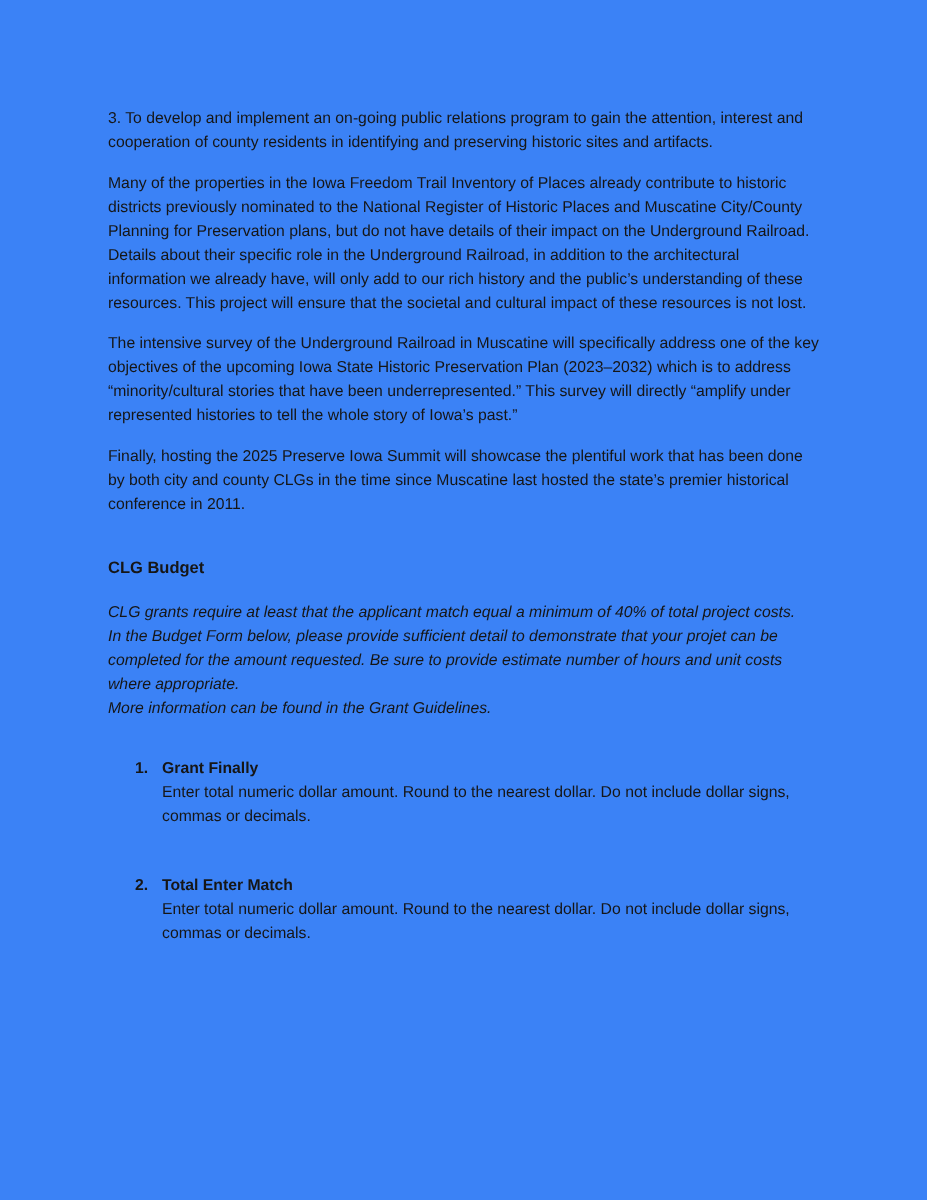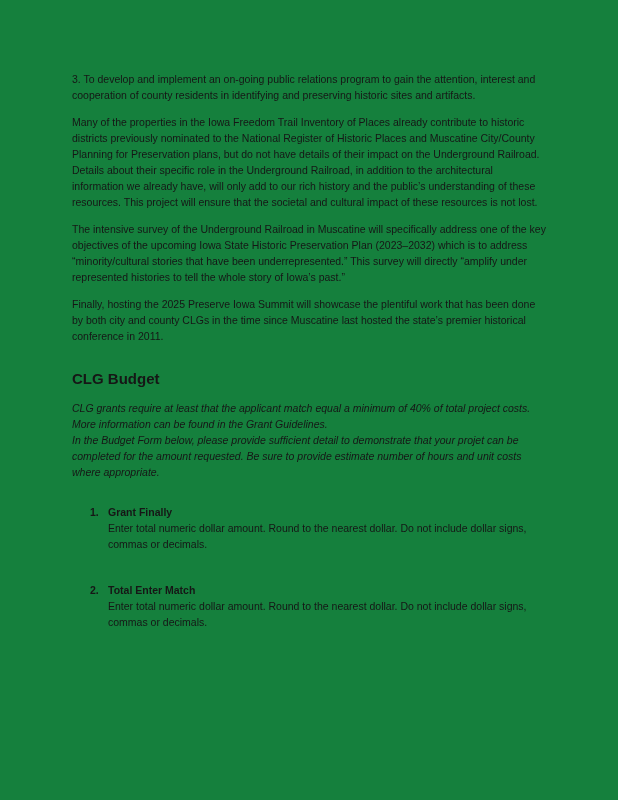--- a/index.html
+++ b/index.html
@@ -5,34 +5,34 @@
   html, body {
     margin: 0;
     padding: 0;
     background: #ffffff;
   }
   .page {
     position: relative;
     width: 618px;
     height: 800px;
     margin: 0;
-    background: #15803d;
+    background: #3b82f6;
     box-sizing: border-box;
     padding: 71px 72px 0 72px;
     font-family: "Liberation Sans", sans-serif;
     font-size: 10.5px;
     line-height: 16px;
     color: #161616;
     overflow: hidden;
   }
   .para {
     margin: 0 0 11px 0;
   }
   .budget-heading {
-    font-size: 15px;
+    font-size: 11px;
     font-weight: bold;
     margin: 27px 0 13px 0;
     line-height: 16px;
   }
   .italic-block {
     font-style: italic;
     margin: 0 0 24px 0;
   }
   .ital {
     margin: 0;
@@ -73,22 +73,22 @@
   <p class="para">Many of the properties in the Iowa Freedom Trail Inventory of Places already contribute to historic districts previously nominated to the National Register of Historic Places and Muscatine City/County Planning for Preservation plans, but do not have details of their impact on the Underground Railroad. Details about their specific role in the Underground Railroad, in addition to the architectural information we already have, will only add to our rich history and the public’s understanding of these resources. This project will ensure that the societal and cultural impact of these resources is not lost.</p>
 
   <p class="para">The intensive survey of the Underground Railroad in Muscatine will specifically address one of the key objectives of the upcoming Iowa State Historic Preservation Plan (2023–2032) which is to address “minority/cultural stories that have been underrepresented.” This survey will directly “amplify under represented histories to tell the whole story of Iowa’s past.”</p>
 
   <p class="para">Finally, hosting the 2025 Preserve Iowa Summit will showcase the plentiful work that has been done by both city and county CLGs in the time since Muscatine last hosted the state’s premier historical conference in 2011.</p>
 
   <h2 class="budget-heading">CLG Budget</h2>
 
   <div class="italic-block">
     <p class="ital">CLG grants require at least that the applicant match equal a minimum of 40% of total project costs.</p>
+    <p class="ital">In the Budget Form below, please provide sufficient detail to demonstrate that your projet can be completed for the amount requested.  Be sure to provide estimate number of hours and unit costs where appropriate.</p>
     <p class="ital">More information can be found in the Grant Guidelines.</p>
-    <p class="ital">In the Budget Form below, please provide sufficient detail to demonstrate that your projet can be completed for the amount requested.  Be sure to provide estimate number of hours and unit costs where appropriate.</p>
   </div>
 
   <div class="budget-list">
 
     <div class="list-item">
       <div class="item-head">
         <span class="item-num">1.</span>
         <span class="item-title">Grant Finally</span>
       </div>
       <p class="item-body">Enter total numeric dollar amount.  Round to the nearest dollar.  Do not include dollar signs, commas or decimals.</p>

